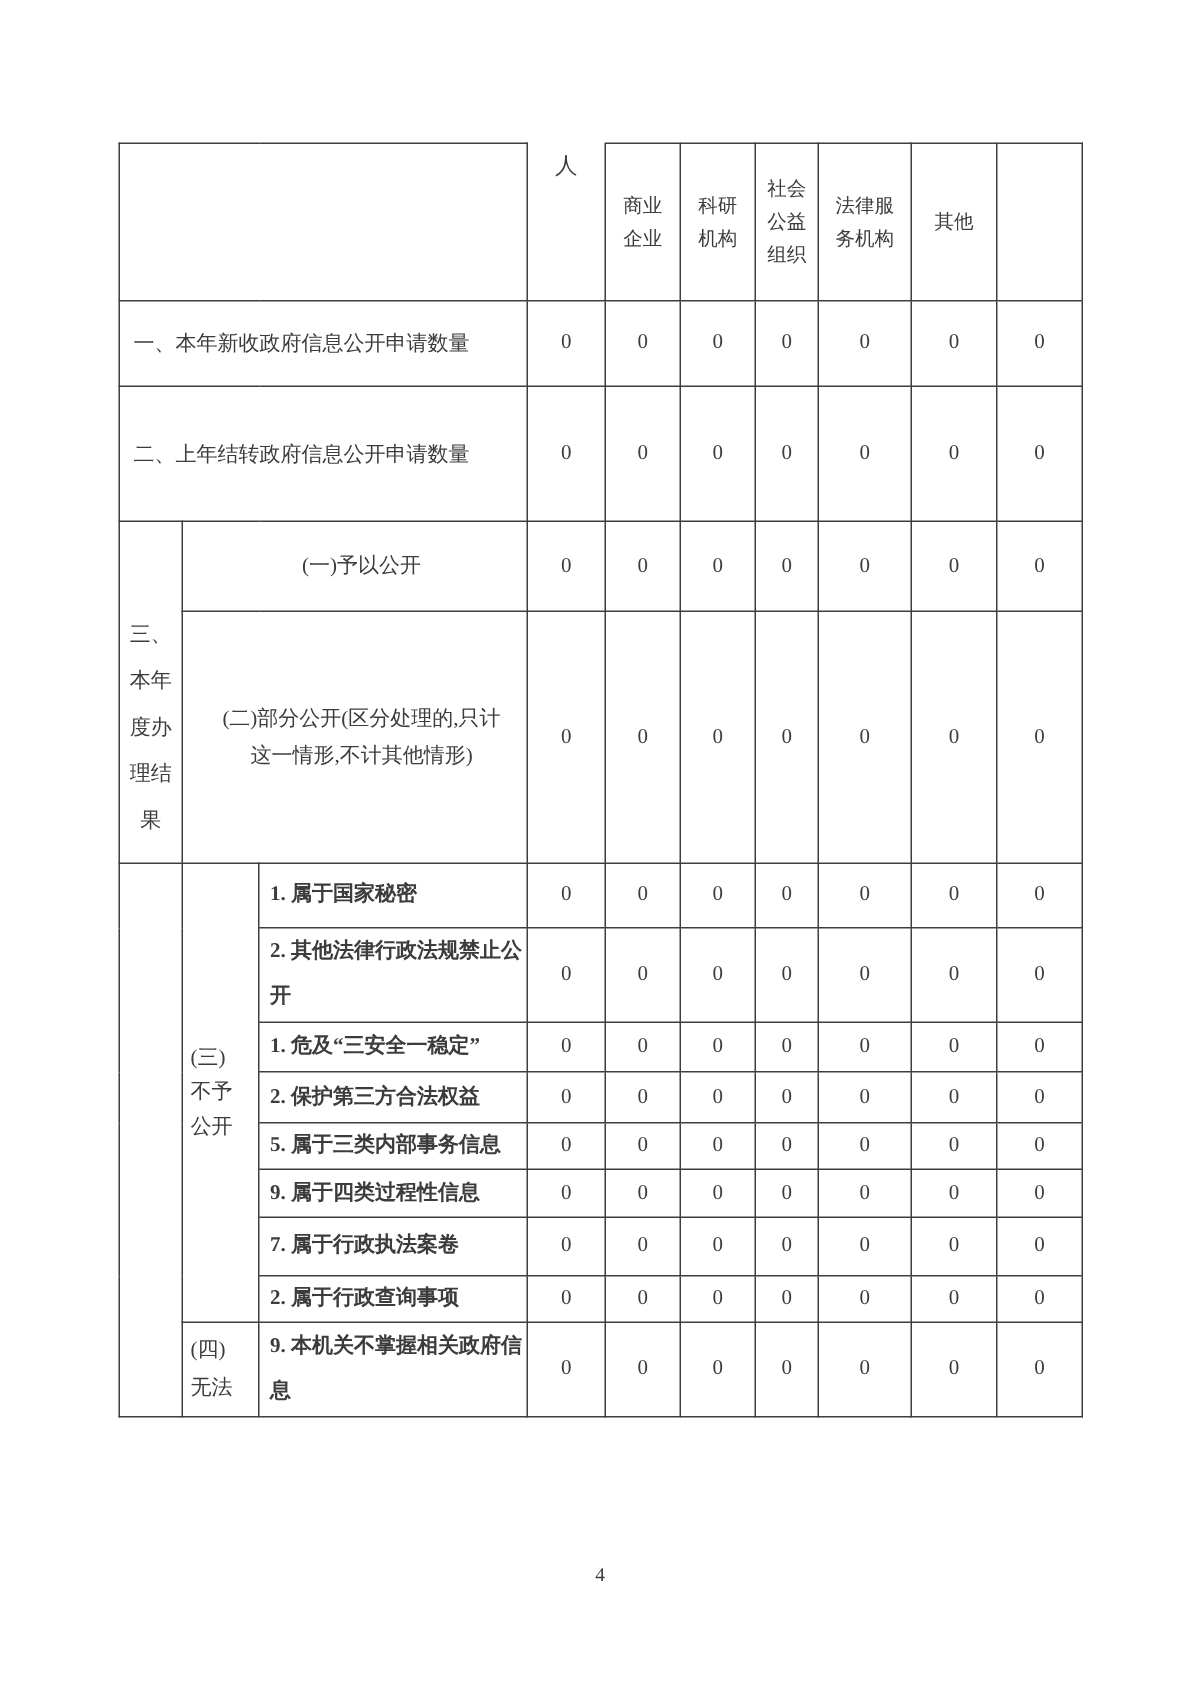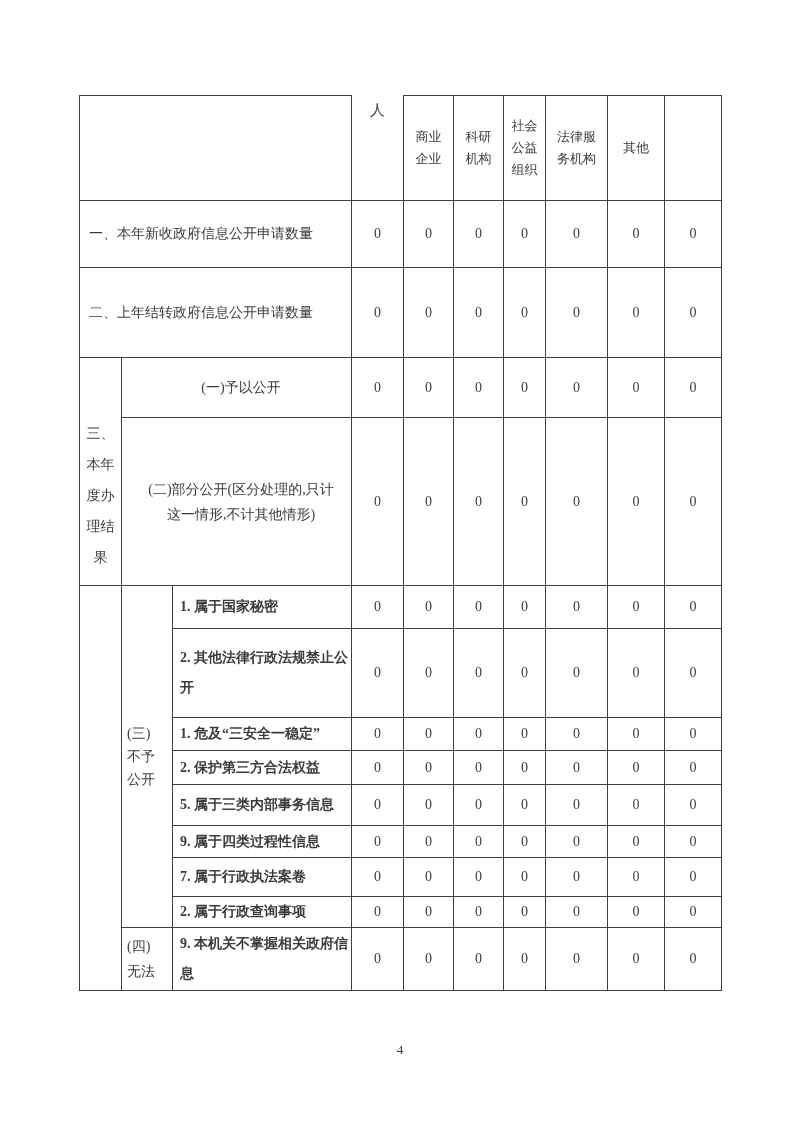--- a/index.html
+++ b/index.html
@@ -110,21 +110,21 @@
 机构</td>
       <td class="orgh">社会
 公益
 组织</td>
       <td class="orgh">法律服
 务机构</td>
       <td class="orgh">其他</td>
       <td></td>
     </tr>
 
-    <tr style="height:67px">
+    <tr style="height:57px">
       <td colspan="3" class="lbl">一、本年新收政府信息公开申请数量</td>
       <td class="v">0</td>
       <td class="v">0</td>
       <td class="v">0</td>
       <td class="v">0</td>
       <td class="v">0</td>
       <td class="v">0</td>
       <td class="v">0</td>
     </tr>
 
@@ -175,21 +175,21 @@
       <td class="item">1. 属于国家秘密</td>
       <td class="v">0</td>
       <td class="v">0</td>
       <td class="v">0</td>
       <td class="v">0</td>
       <td class="v">0</td>
       <td class="v">0</td>
       <td class="v">0</td>
     </tr>
 
-    <tr style="height:89px">
+    <tr style="height:63px">
       <td class="item">2. 其他法律行政法规禁止公
 开</td>
       <td class="v">0</td>
       <td class="v">0</td>
       <td class="v">0</td>
       <td class="v">0</td>
       <td class="v">0</td>
       <td class="v">0</td>
       <td class="v">0</td>
     </tr>
@@ -209,21 +209,21 @@
       <td class="item">2. 保护第三方合法权益</td>
       <td class="v">0</td>
       <td class="v">0</td>
       <td class="v">0</td>
       <td class="v">0</td>
       <td class="v">0</td>
       <td class="v">0</td>
       <td class="v">0</td>
     </tr>
 
-    <tr style="height:41px">
+    <tr style="height:31px">
       <td class="item">5. 属于三类内部事务信息</td>
       <td class="v">0</td>
       <td class="v">0</td>
       <td class="v">0</td>
       <td class="v">0</td>
       <td class="v">0</td>
       <td class="v">0</td>
       <td class="v">0</td>
     </tr>
 

